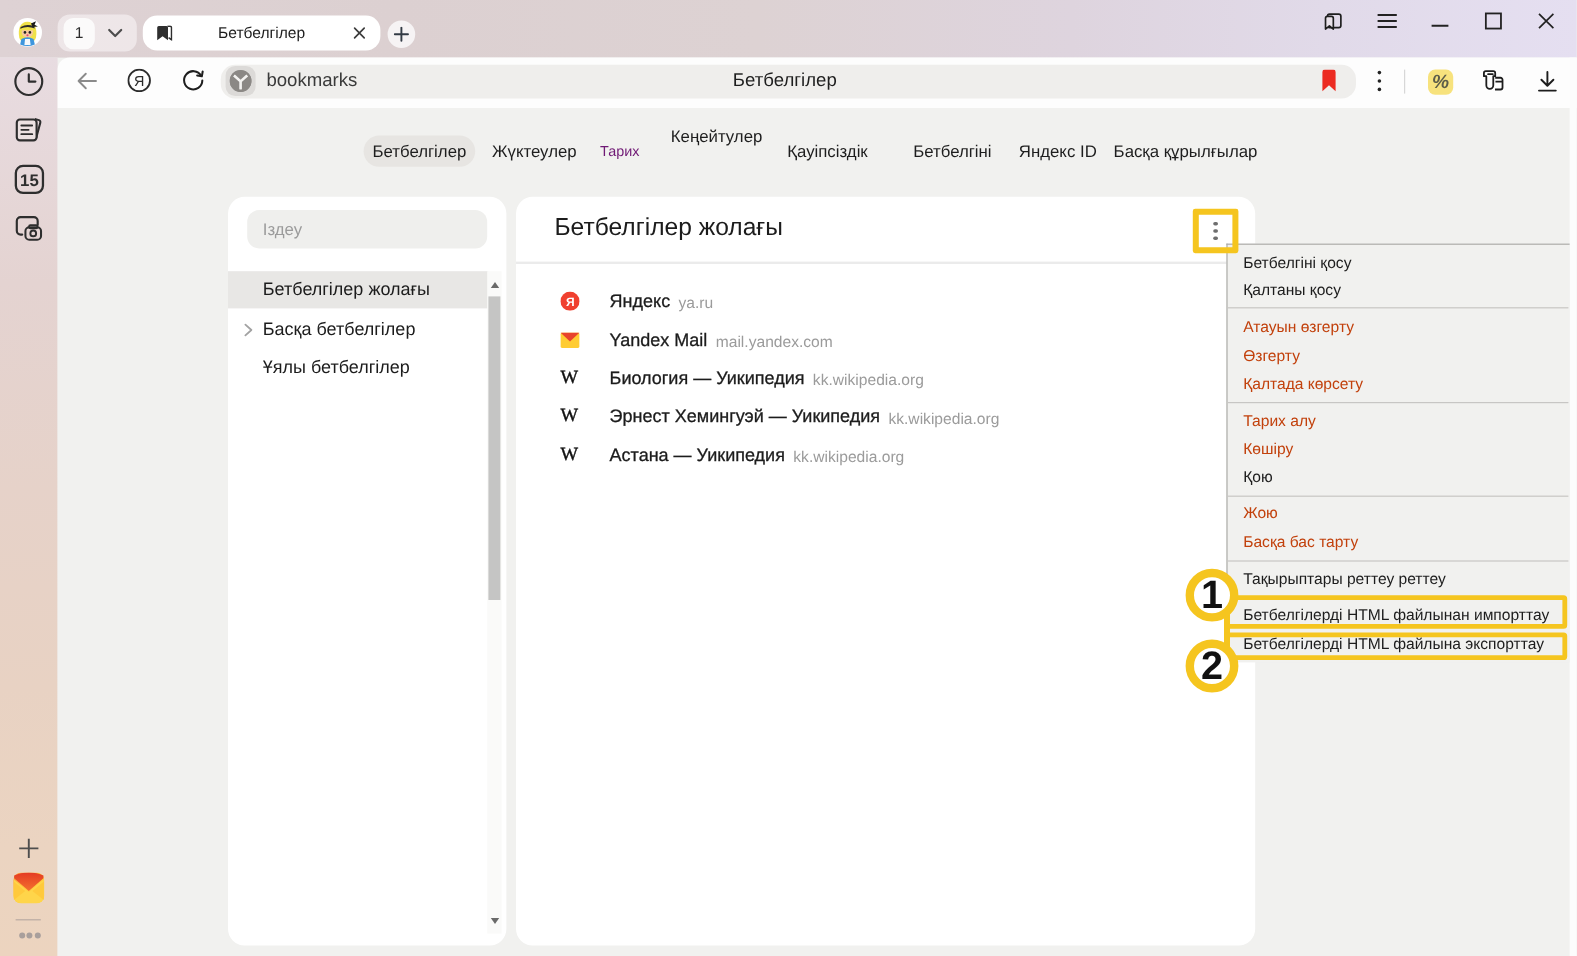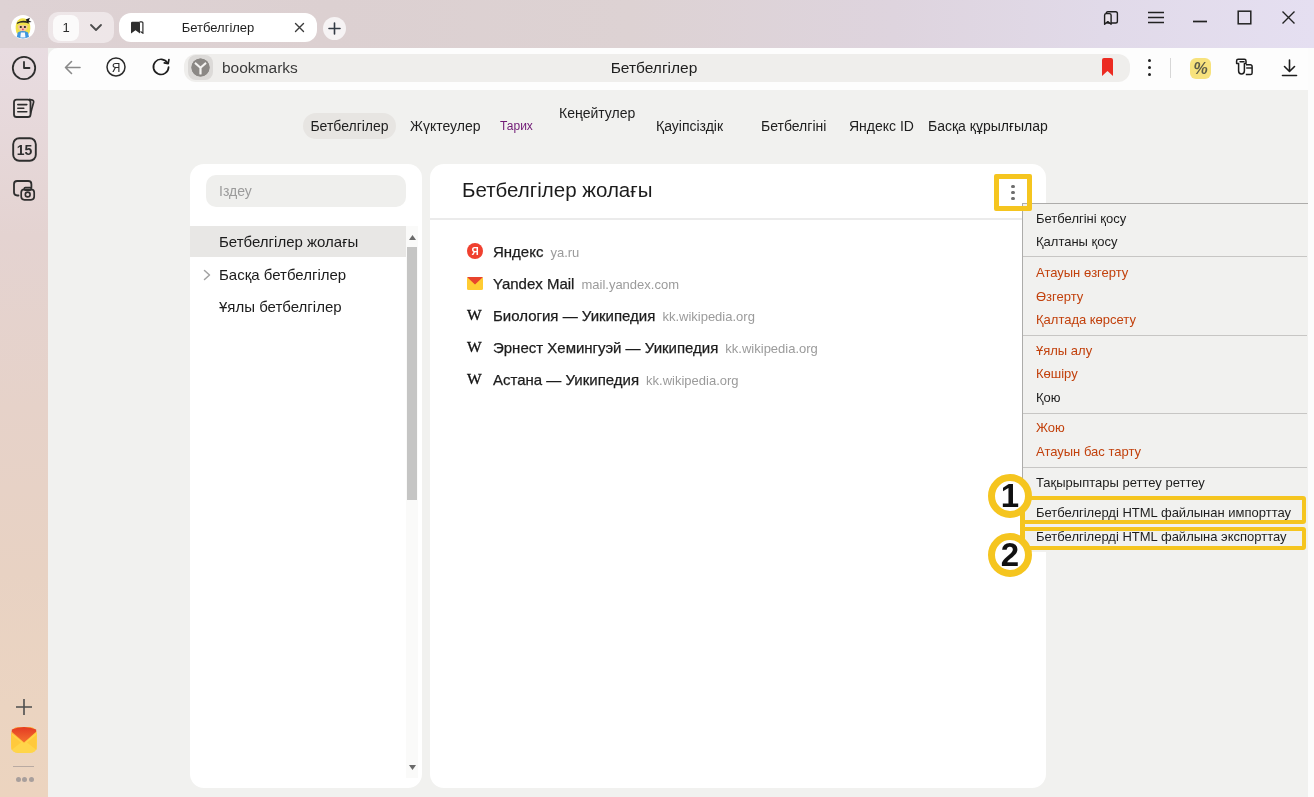--- a/index.html
+++ b/index.html
@@ -24,21 +24,21 @@
   #mainpanel { left:430px; top:164px; width:616px; height:624px; background:#ffffff; border-radius:14px; }
 
   
   #menu { left:1022px; top:203px; width:286px; height:349px; background:#f1f1ef; border:1px solid #adacaa; border-right:none; border-bottom:none; }
   .mi { position:absolute; left:1036px; font-size:13px; height:18px; line-height:18px; color:#1d1d1d; white-space:nowrap; }
   .mi.dis { color:#c2410c; }
   .mdiv { position:absolute; left:1023px; width:284px; height:1px; background:#c7c6c4; }
 
   .bmrow { position:absolute; left:467px; display:flex; align-items:center; height:18px; }
   .bmicon { width:16px; display:flex; justify-content:flex-start; align-items:center; }
-  .bmname { font-size:15px; color:#1c1c1c; margin-left:10px; white-space:nowrap; -webkit-text-stroke:0.25px #1c1c1c; }
+  .bmname { font-size:15px; color:#1c1c1c; margin-left:25px; white-space:nowrap; -webkit-text-stroke:0.25px #1c1c1c; }
   .bmurl { font-size:13px; color:#9b9b9b; margin-left:7px; white-space:nowrap; position:relative; top:1px; }
   .wiki { font-family:"Liberation Serif", serif; font-size:15.5px; color:#111; -webkit-text-stroke:0.35px #111; }
 
   .yellow { border:5px solid #f5c51f; position:absolute; }
   .num { position:absolute; width:44px; height:44px; border-radius:50%; background:#fff; border:7px solid #f5c51f; color:#111; font-weight:bold; font-size:33px; text-align:center; line-height:29px; }
 </style>
 </head>
 <body>
 <div class="abs" id="tabbar"></div>
 <div class="abs" id="sidebar"></div>
@@ -275,26 +275,26 @@
 
 <div class="abs" id="menu"></div>
 <div id="menu-content">
   <div class="mi" style="top:210px">Бетбелгіні қосу</div>
   <div class="mi" style="top:233px">Қалтаны қосу</div>
   <div class="mdiv" style="top:256px"></div>
   <div class="mi dis" style="top:264px">Атауын өзгерту</div>
   <div class="mi dis" style="top:287.5px">Өзгерту</div>
   <div class="mi dis" style="top:311px">Қалтада көрсету</div>
   <div class="mdiv" style="top:334.5px"></div>
-  <div class="mi dis" style="top:341.5px">Ұялы алу</div>
+  <div class="mi dis" style="top:341.5px">Тарих алу</div>
   <div class="mi dis" style="top:365px">Көшіру</div>
   <div class="mi" style="top:388.5px">Қою</div>
   <div class="mdiv" style="top:412.5px"></div>
   <div class="mi dis" style="top:419px">Жою</div>
-  <div class="mi dis" style="top:442.5px">Атауын бас тарту</div>
+  <div class="mi dis" style="top:442.5px">Басқа бас тарту</div>
   <div class="mdiv" style="top:467px"></div>
   <div class="mi" style="top:473.5px">Тақырыптары реттеу реттеу</div>
   <div class="mi" style="top:504px">Бетбелгілерді HTML файлынан импорттау</div>
   <div class="mi" style="top:527.5px">Бетбелгілерді HTML файлына экспорттау</div>
 </div>
 
 <div id="annotations">
   <div class="yellow" style="left:994px;top:174px;width:38px;height:37px;border-width:5.5px;border-radius:2px;background:transparent"></div>
   <div class="abs" style="left:1020px;top:496px;width:5px;height:54px;background:#f5c51f"></div>
   <div class="yellow" style="left:1020px;top:496px;width:286px;height:28px;border-width:4.5px;border-radius:3px"></div>

